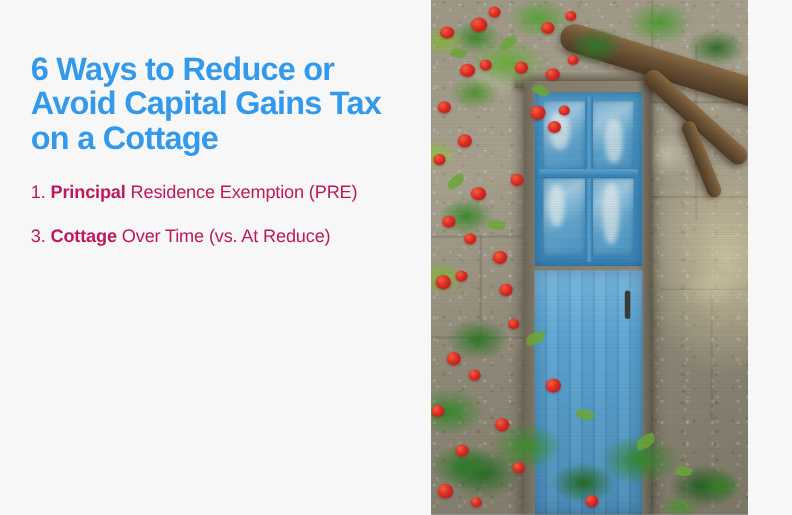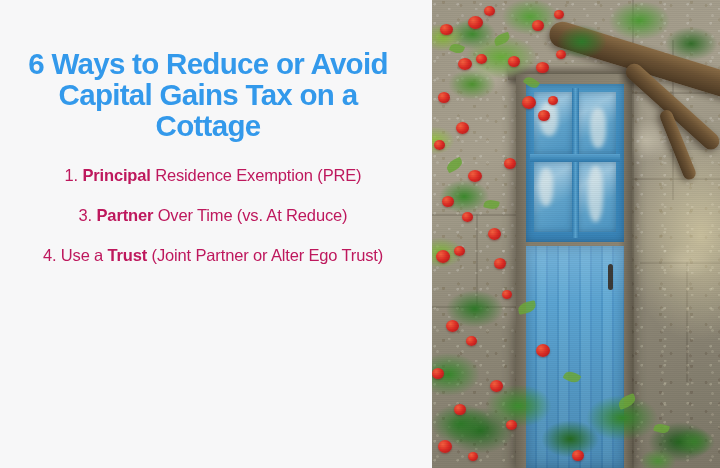--- a/index.html
+++ b/index.html
@@ -11,25 +11,24 @@
     -webkit-font-smoothing:antialiased;
   }
   .infographic{
     position:relative;width:720px;height:468px;
     background:#f7f7f8;display:flex;
   }
 
   
   .text-panel{
     position:relative;
-    width:432px;height:468px;
+    width:392px;height:468px;
     background:#f7f7f8;
     box-sizing:border-box;
     padding:48px 22px 0 28px;
-    text-align:center;
   }
   .headline{
     margin:0;
     font-family:"Liberation Sans", sans-serif;
     font-weight:700;
     font-size:29.5px;
     line-height:31px;
     letter-spacing:-0.7px;
     color:#3399eb;
     max-width:360px;
@@ -229,24 +228,21 @@
 
     <h1 class="headline">6 Ways to Reduce or Avoid Capital Gains Tax on a Cottage</h1>
 
     <ul class="list">
       <li class="list-item">
         <span class="num">1.</span>
         <b>Principal</b><span> Residence Exemption (PRE)</span>
       </li>
       <li class="list-item">
         <span class="num">3.</span>
-        <b>Partner</b><span> Over Time (vs. At Reduce)</span>
-      </li>
-      <li class="list-item">
-        <span class="num">4.</span><span> Use a </span><b>Trust</b><span> (Joint Partner or Alter Ego Trust)</span>
+        <b>Cottage</b><span> Over Time (vs. At Reduce)</span>
       </li>
     </ul>
   </div>
 
   <div class="photo-panel">
     <div class="photo-inner">
 
       <div class="wall"></div>
 
       <div class="seams">

